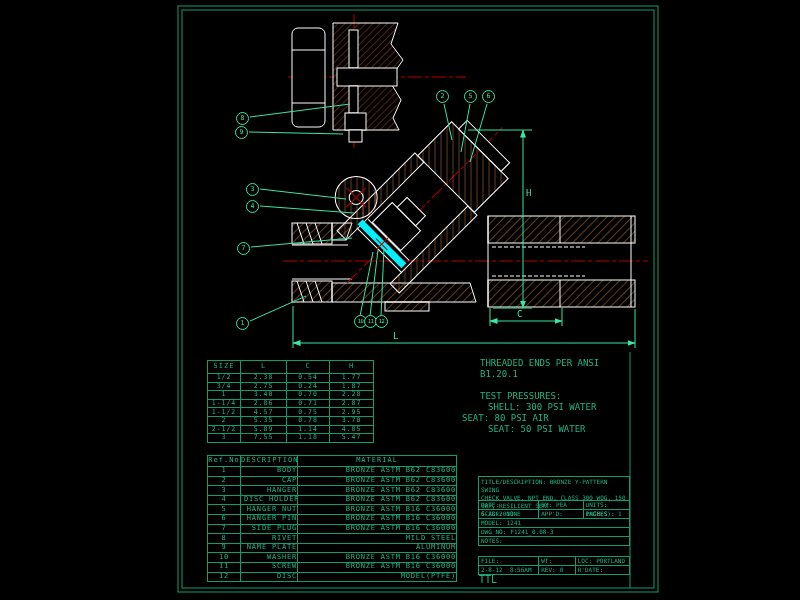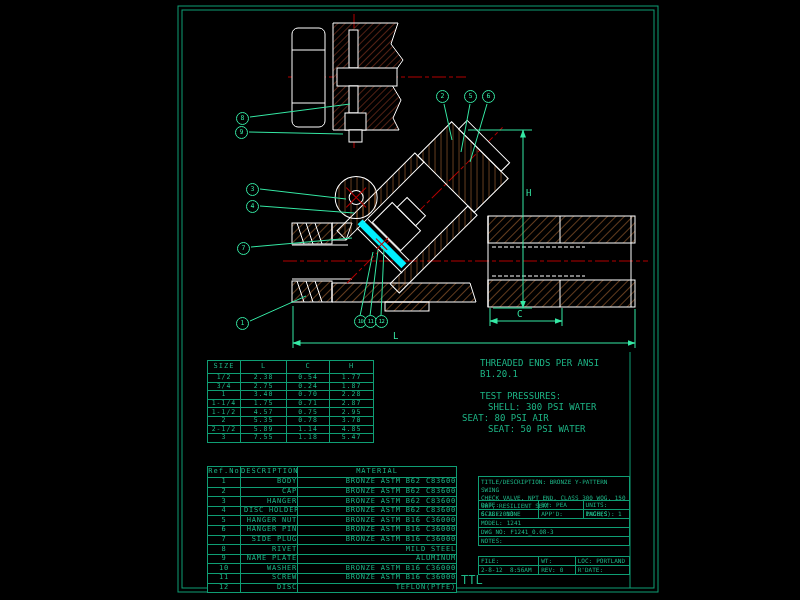--- a/index.html
+++ b/index.html
@@ -14,21 +14,21 @@
   .t{position:absolute;color:var(--gtext);font:9px/10px "DejaVu Sans Mono",monospace;
      white-space:pre;letter-spacing:0px;}
   .dim{position:absolute;color:var(--gbright);font:9px/9px "DejaVu Sans Mono",monospace;}
   table{border-collapse:collapse;position:absolute;background:#000;table-layout:fixed;}
   th,td{border:1px solid var(--gline);color:var(--gtext);
         font:6.5px/1.1 "DejaVu Sans Mono",monospace;letter-spacing:1px;
         text-align:center;padding:0;overflow:hidden;white-space:nowrap;}
   .size-table{left:207px;top:360px;width:166px;}
   .size-table th{height:13px;font-size:7px;}
   .size-table td{height:8.6px;}
-  .mat-table{left:207px;top:455px;width:249px;margin-top:11px;}
+  .mat-table{left:207px;top:455px;width:249px;}
   .mat-table th{height:11px;font-size:7px;}
   .mat-table td{height:9.6px;font-size:7px;letter-spacing:0.8px;}
   .mat-table td:nth-child(2),.mat-table td:nth-child(3){text-align:right;padding-left:3px;}
   .balloon{position:absolute;width:13px;height:13px;border:1px solid var(--gbright);
      border-radius:50%;color:var(--gbright);background:#000;text-align:center;
      font:6.5px/11px "DejaVu Sans Mono",monospace;}
   
   .tblock{position:absolute;left:478px;top:476px;width:152px;height:70px;
      border:1px solid var(--gline);color:var(--gtext);
      font:6px/8px "DejaVu Sans Mono",monospace;}
@@ -205,21 +205,21 @@
           <td>1.87</td>
         </tr>
         <tr>
           <td>1</td>
           <td>3.40</td>
           <td>0.70</td>
           <td>2.28</td>
         </tr>
         <tr>
           <td>1-1/4</td>
-          <td>1.75</td>
+          <td>2.86</td>
           <td>0.71</td>
           <td>2.87</td>
         </tr>
         <tr>
           <td>1-1/2</td>
           <td>4.57</td>
           <td>0.75</td>
           <td>2.95</td>
         </tr>
         <tr>
@@ -308,21 +308,21 @@
           <td>BRONZE ASTM B16 C36000</td>
         </tr>
         <tr>
           <td>11</td>
           <td>SCREW</td>
           <td>BRONZE ASTM B16 C36000</td>
         </tr>
         <tr>
           <td>12</td>
           <td>DISC</td>
-          <td>TEFLON(PTFE)</td>
+          <td>MODEL(PTFE)</td>
         </tr>
       </tbody>
   </table>
 
   <div class="tblock">
     <div class="tb-title">
       <div>TITLE/DESCRIPTION: BRONZE Y-PATTERN SWING</div>
       <div>CHECK VALVE, NPT END, CLASS 300 WOG, 150</div>
       <div>SWP, RESILIENT SEAT</div>
     </div>
@@ -352,15 +352,15 @@
       <div class="c" style="width:60px"><span>FILE:</span></div>
       <div class="c" style="width:37px"><span>WT:</span></div>
       <div class="c" style="width:55px"><span class="lbl">LOC:</span><span>PORTLAND</span></div>
     </div>
     <div class="row">
       <div class="c" style="width:60px"><span>2-8-12  8:56AM</span></div>
       <div class="c" style="width:37px"><span class="lbl">REV:</span><span>0</span></div>
       <div class="c" style="width:55px"><span>R'DATE:</span></div>
     </div>
   </div>
-  <span class="t" style="left:461px;top:575px;font-size:12px">TTL</span>
+  <span class="t" style="left:479px;top:575px;font-size:10px">TTL</span>
 
 </div>
 
 </body></html>

